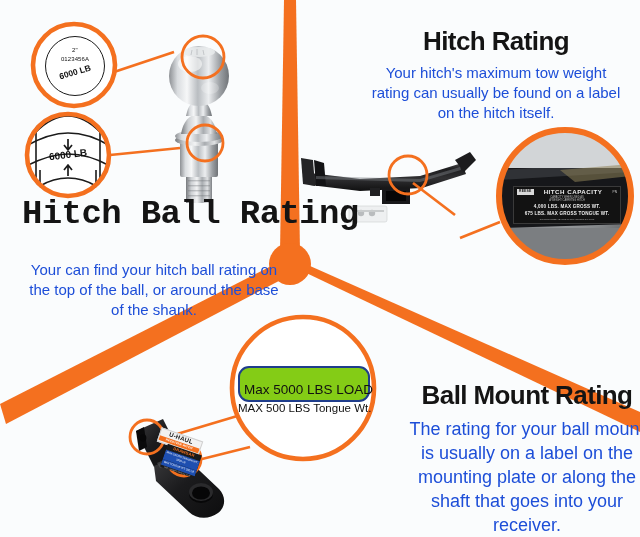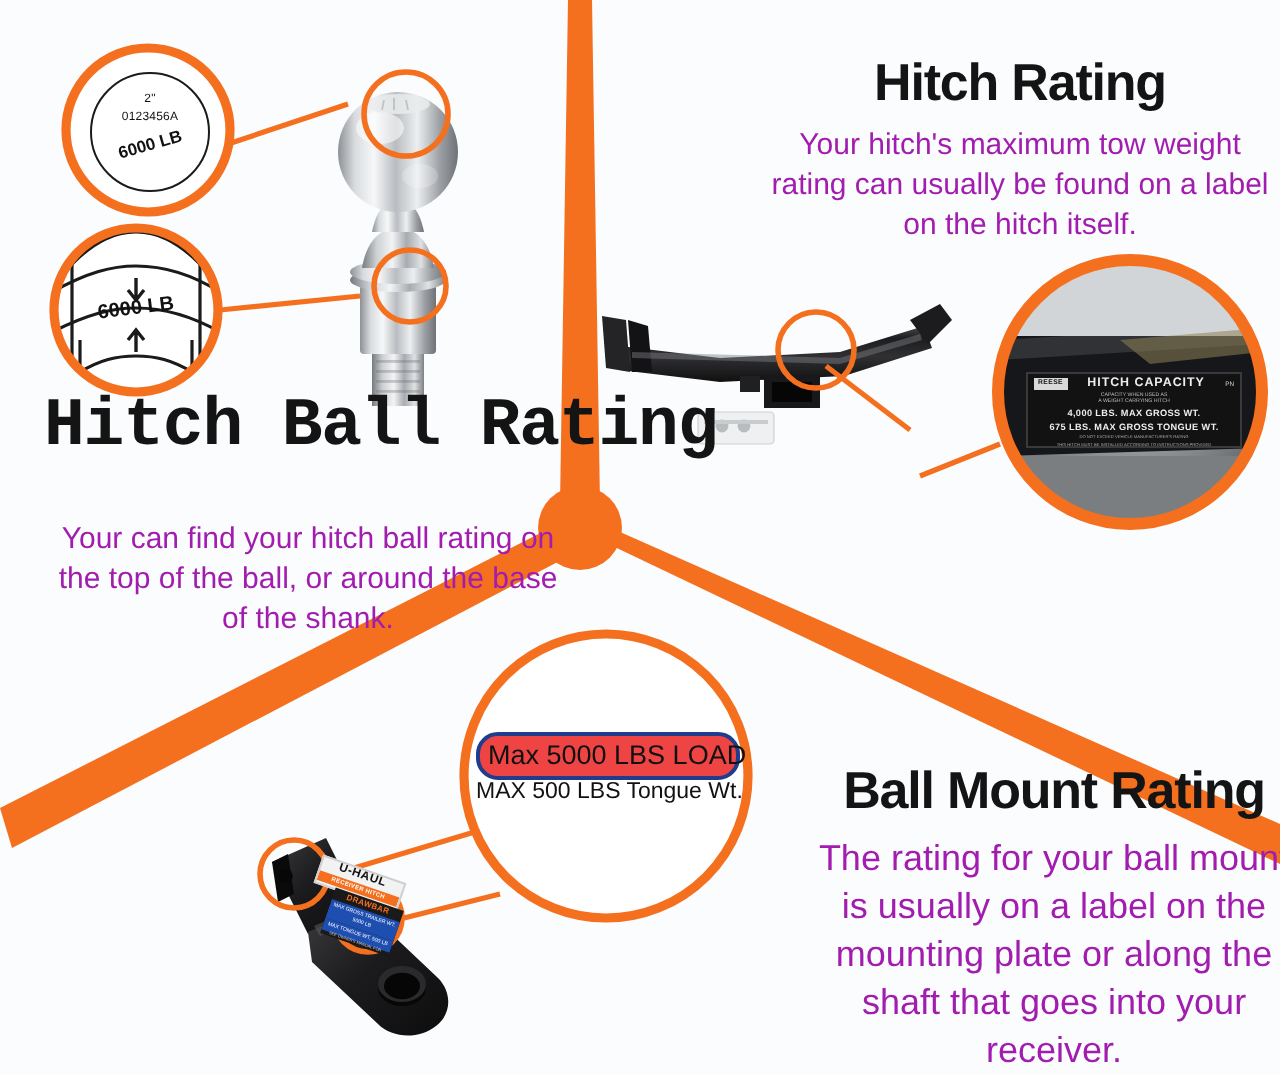--- a/index.html
+++ b/index.html
@@ -16,29 +16,29 @@
   
   .block{position:absolute;text-align:center;}
   .heading{
     font-weight:bold;
     color:#141414;
     letter-spacing:-0.6px;
     line-height:1.05;
     white-space:nowrap;
   }
   .body-text{
-    color:#a21caf;
+    color:#1d4ed8;
     line-height:1.33;
   }
 
   #hitch-ball-block{left:22px;top:197px;width:264px;}
   #hitch-ball-block .heading{font-size:34px;font-family:Liberation Mono, monospace;}
   #hitch-ball-block .body-text{font-size:15px;margin-top:27px;}
 
-  #hitch-rating-block{left:384px;top:28px;width:252px;}
+  #hitch-rating-block{left:370px;top:28px;width:252px;}
   #hitch-rating-block .heading{font-size:26px;}
   #hitch-rating-block .body-text{font-size:15px;margin-top:8px;}
 
   #ball-mount-block{left:404px;top:382px;width:246px;}
   #ball-mount-block .heading{font-size:26px;}
   #ball-mount-block .body-text{font-size:18px;margin-top:9px;}
 
   
   .marking-wrap{position:absolute;}
   #ball-top-marking{left:45px;top:36px;width:58px;height:58px;}
@@ -63,25 +63,25 @@
     transform:rotate(-16deg);
   }
 
   
 
   
   #bm-label{left:238px;top:366px;width:132px;}
   .bm-badge{
     border:2.2px solid #1f3d8c;
     border-radius:11px;
-    background:#ef4444;
+    background:#84cc16;
     color:#111;
     font-size:13.5px;
     text-align:center;
-    padding:2px 4px 3px;
+    padding:14px 4px 3px;
     white-space:nowrap;
   }
   .bm-sub{
     margin-top:0;
     font-size:11.5px;
     color:#111;
     text-align:center;
     white-space:nowrap;
   }
 

